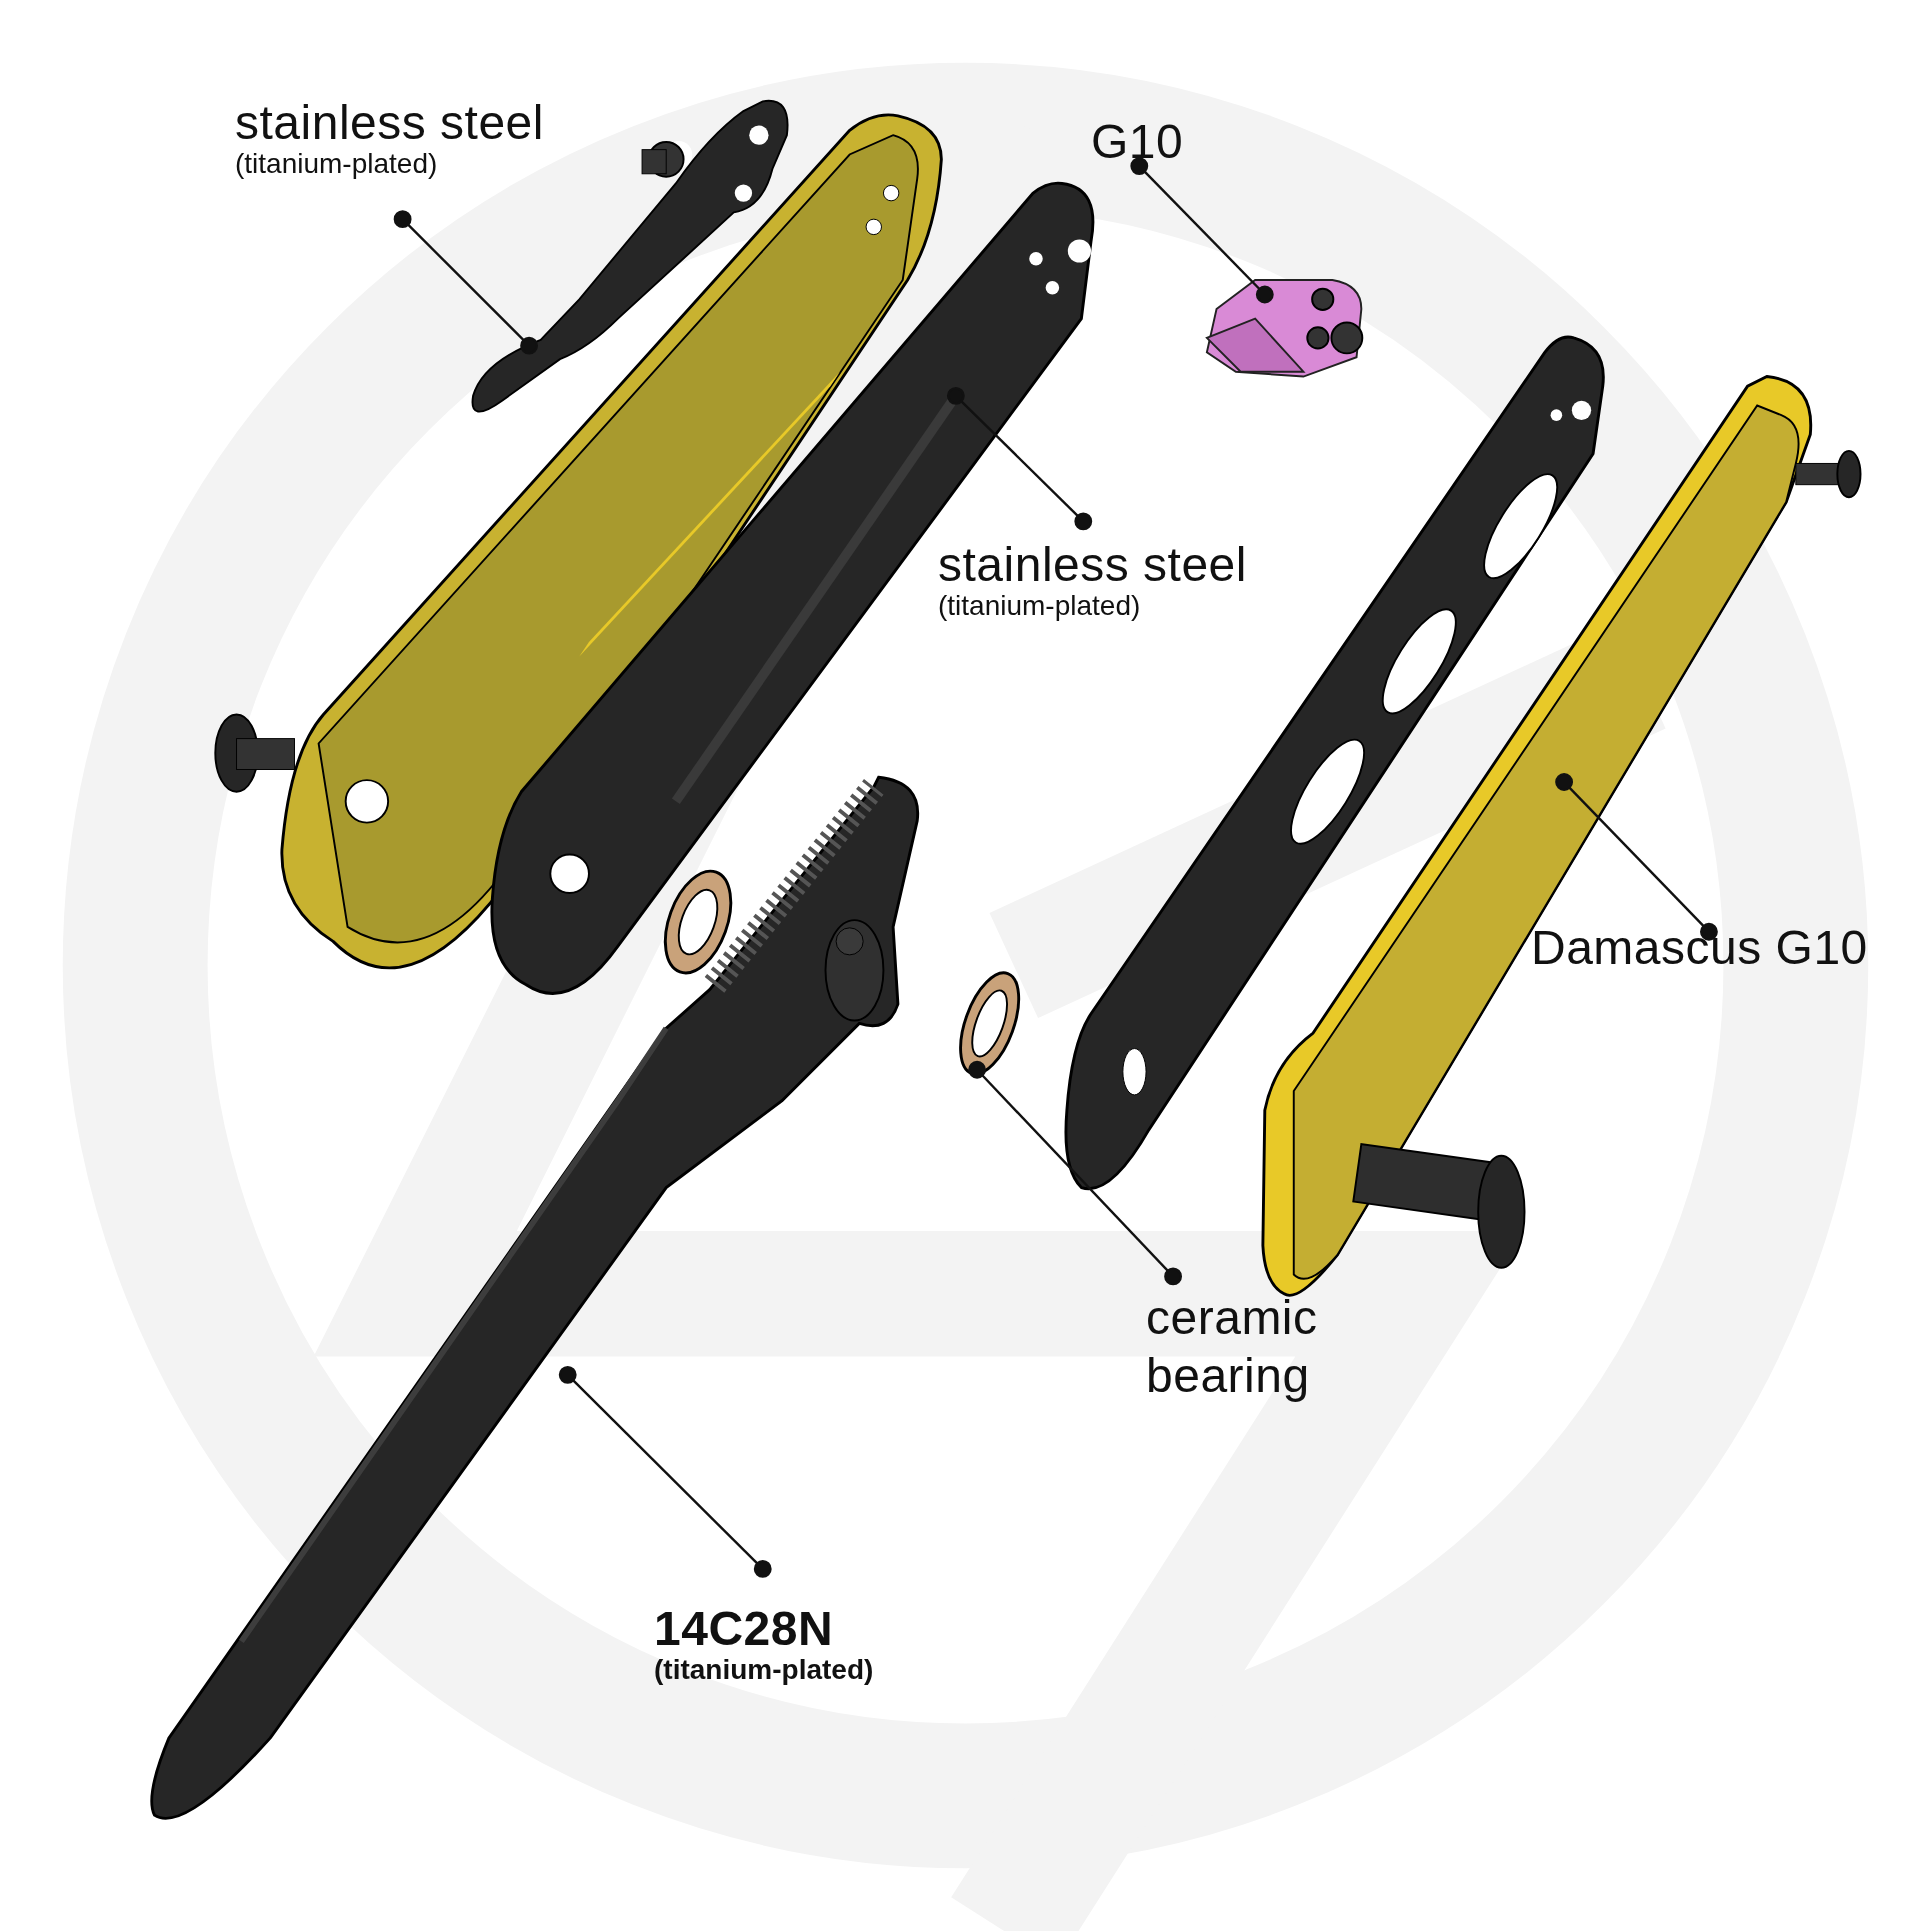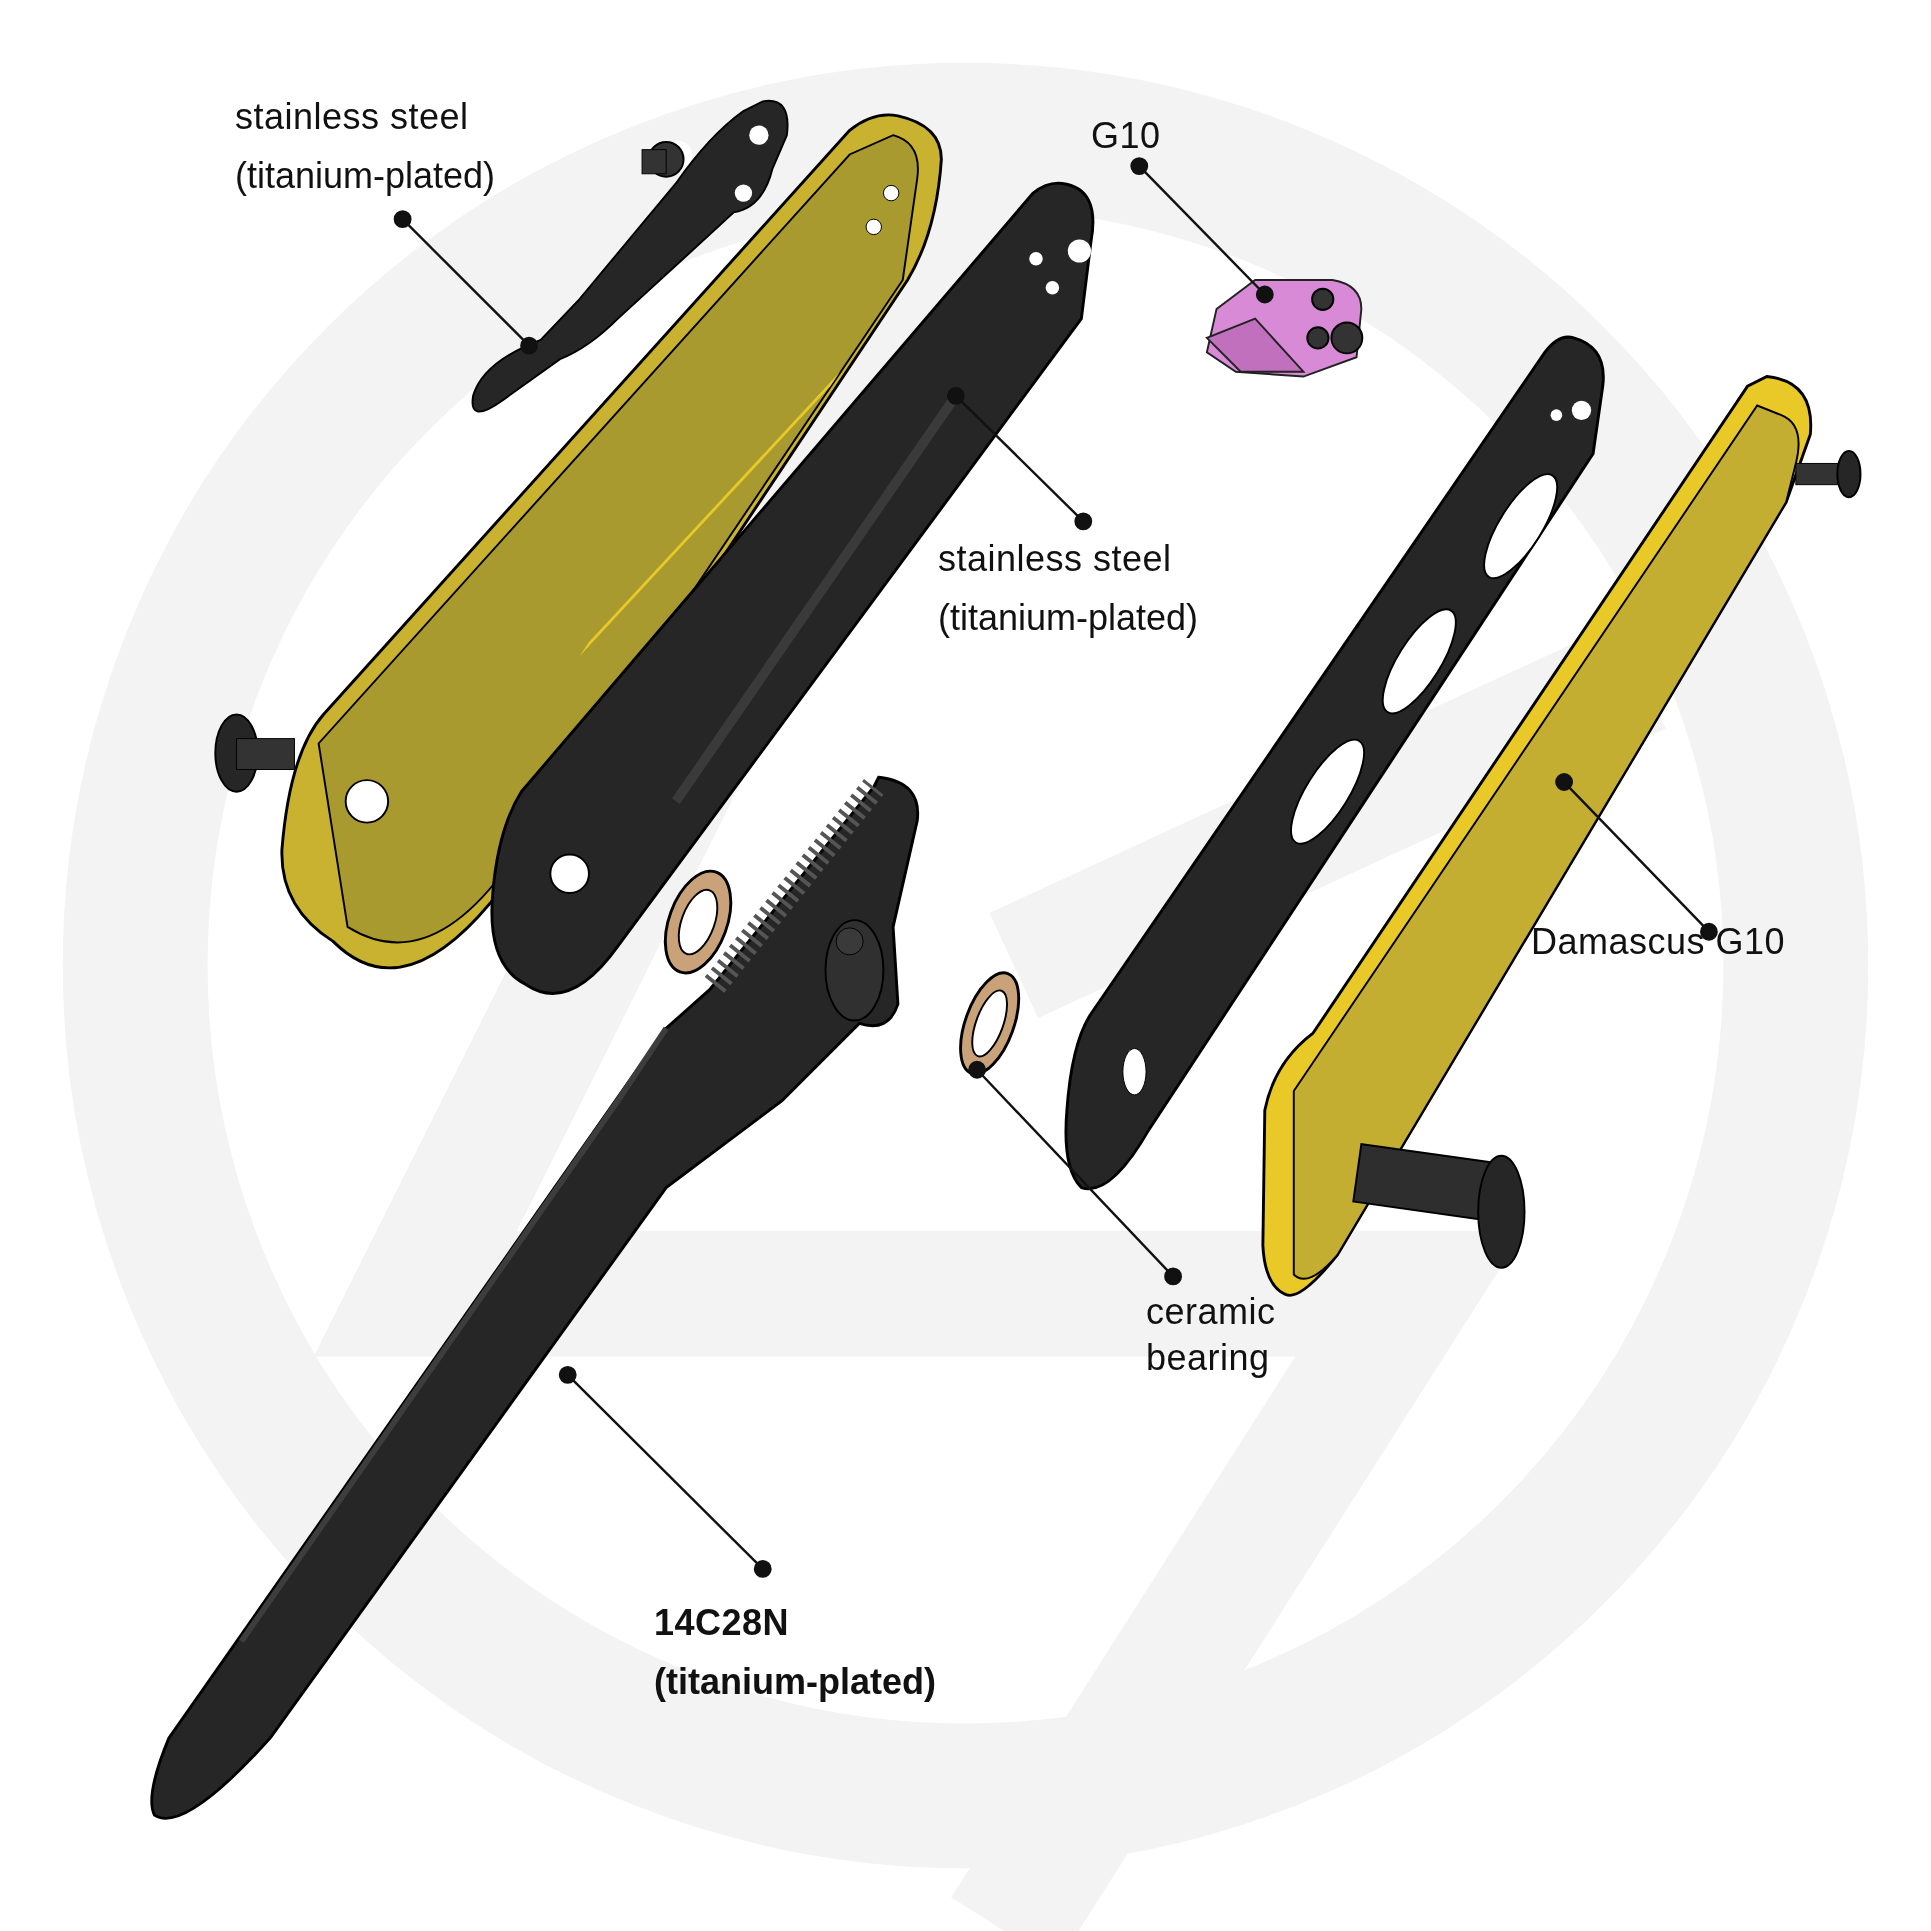--- a/index.html
+++ b/index.html
@@ -1,21 +1,21 @@
 <!DOCTYPE html>
 <html><head>
 <meta charset="utf-8">
 <style>
   html, body { margin: 0; padding: 0; background: #ffffff; }
   body { width: 1931px; height: 1931px; position: relative; overflow: hidden;
          font-family: "Liberation Sans", "DejaVu Sans", sans-serif; }
   #stage { position: absolute; left: 0; top: 0; width: 1931px; height: 1931px; }
   .label { position: absolute; color: #111; line-height: 1; white-space: nowrap; }
-  .label .main { display: block; font-size: 36px; letter-spacing: 0.5px; }
-  .label .sub  { display: block; font-size: 36px; margin-top: 23px; }
+  .label .main { display: block; font-size: 48px; letter-spacing: 0.5px; }
+  .label .sub  { display: block; font-size: 28px; margin-top: 3px; }
   .label.two .main { margin-bottom: 9.7px; }
 </style>
 </head>
 <body>
 
 <svg id="stage" viewBox="0 0 2000 2000" xmlns="http://www.w3.org/2000/svg">
 
   <g fill="none" stroke="#f3f3f3">
     <circle cx="1000" cy="1000" r="860" stroke-width="150"></circle>
     <path d="M1040 120 L430 1340 L1460 1340 L1040 2000" stroke-width="130" fill="none"></path>

